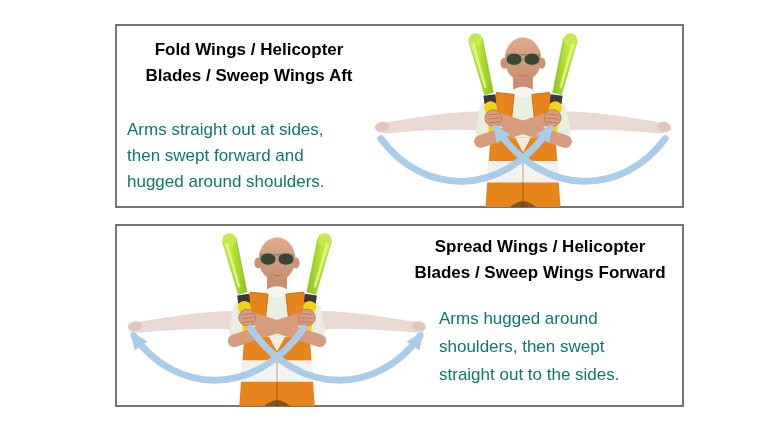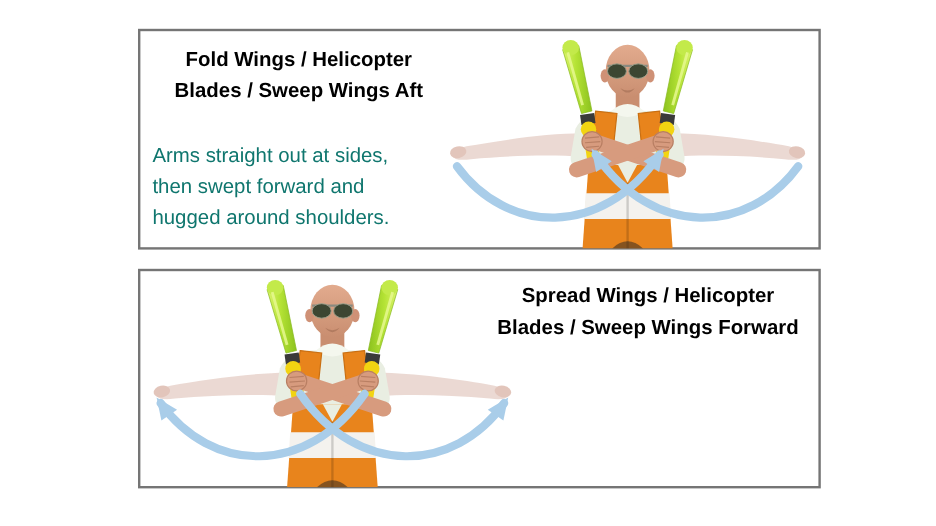--- a/index.html
+++ b/index.html
@@ -157,15 +157,18 @@
       <svg class="fig" viewBox="0 0 320 184" preserveAspectRatio="none">
         <use href="#marshaller"></use>
         <g>
           <path class="arrow" d="M187 104 C 138 176, 58 172, 16 112" marker-end="url(#arrowhead)"></path>
           <path class="arrow" d="M133 104 C 182 176, 262 172, 304 112" marker-end="url(#arrowhead)"></path>
         </g>
       </svg>
     </div>
     <h2 class="title title-bottom">Spread Wings / Helicopter
 Blades / Sweep Wings Forward</h2>
+    <p class="desc desc-bottom">Arms hugged around
+shoulders, then swept
+straight out to the sides.</p>
   </section>
 
 </div>
 
 </body></html>

